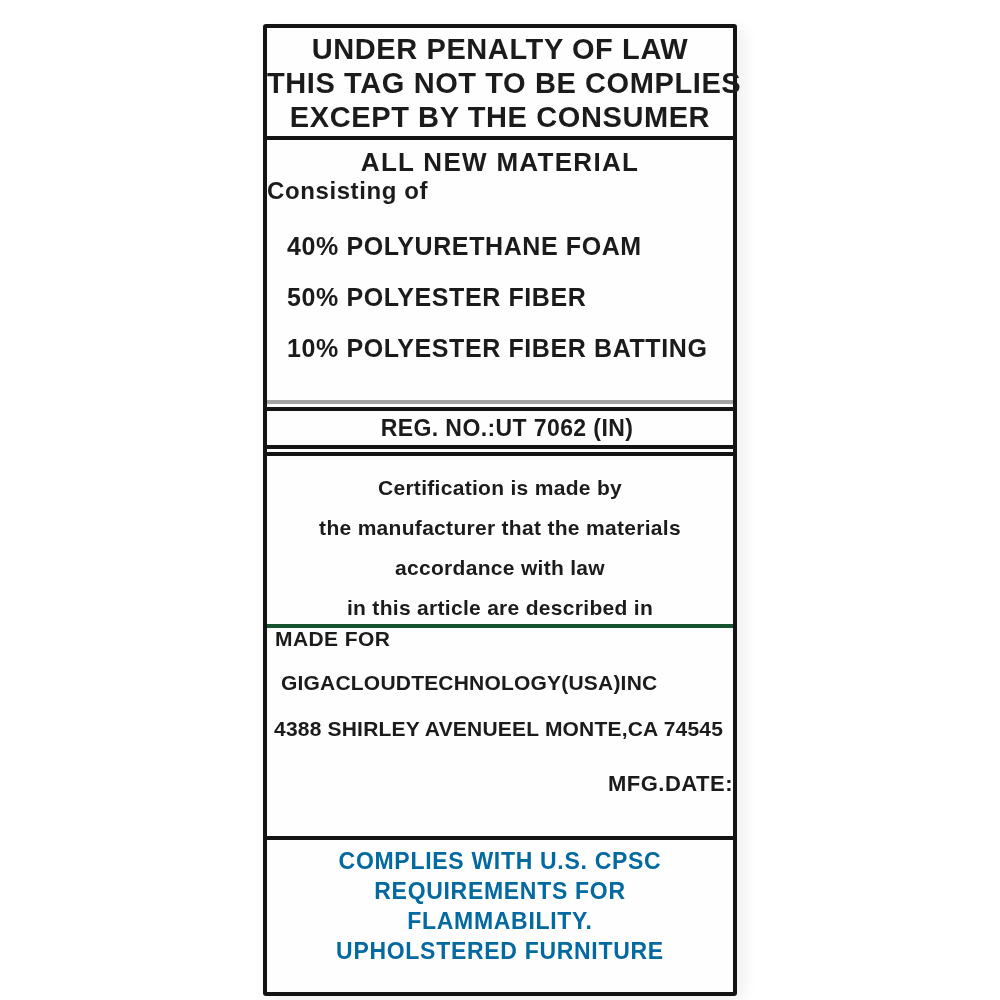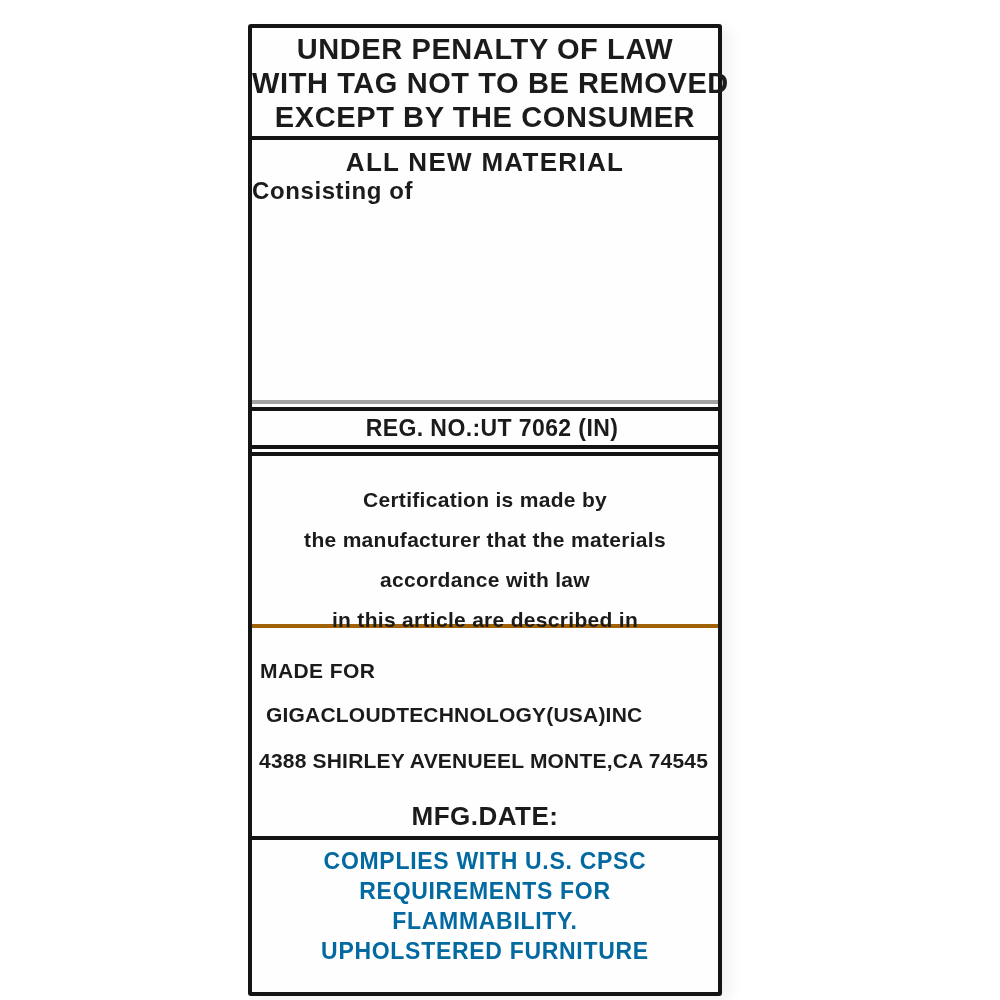--- a/index.html
+++ b/index.html
@@ -11,21 +11,21 @@
     position: relative;
     width: 1000px;
     height: 1000px;
     background: #ffffff;
     font-family: "Liberation Sans", sans-serif;
     color: #1b1b1b;
     overflow: hidden;
   }
   .law-label {
     position: absolute;
-    left: 248px;
+    left: 263px;
     top: 24px;
     width: 474px;
     height: 972px;
     box-sizing: border-box;
     background: #fefefe;
     border: 4px solid #141414;
     border-radius: 3px;
     display: flex;
     flex-direction: column;
     box-shadow: 8px 4px 14px rgba(0,0,0,0.06);
@@ -93,36 +93,35 @@
   }
   .reg-text {
     font-size: 23px;
     font-weight: 700;
     letter-spacing: 0.4px;
   }
   
   .sec-cert {
     height: 176px;
     border-top: 4px solid #141414;
-    border-bottom: 4px solid #a16207;
-    padding-top: 24px;
+    border-bottom: 4px solid #14532d;
+    padding-top: 12px;
     text-align: center;
   }
   .cert-line {
     font-size: 21px;
     font-weight: 700;
     line-height: 40px;
     letter-spacing: 0.3px;
     white-space: nowrap;
   }
   
   .sec-madefor {
     height: 212px;
     border-bottom: 4px solid #141414;
-    padding-top: 32px;
   }
   .madefor-label {
     font-size: 21px;
     font-weight: 700;
     line-height: 22px;
     padding-left: 8px;
     letter-spacing: 0.4px;
   }
   .madefor-company {
     font-size: 21px;
@@ -136,25 +135,25 @@
   .madefor-address {
     font-size: 21px;
     font-weight: 700;
     line-height: 22px;
     margin-top: 24px;
     padding-left: 7px;
     letter-spacing: 0.2px;
     white-space: nowrap;
   }
   .madefor-mfgdate {
-    font-size: 26px;
+    font-size: 22px;
     font-weight: 700;
     line-height: 24px;
     margin-top: 32px;
-    text-align: center;
+    text-align: right;
     letter-spacing: 0.5px;
   }
   
   .sec-cpsc {
     flex: 1;
     padding-top: 6px;
     text-align: center;
   }
   .cpsc-line {
     font-size: 23px;
@@ -166,27 +165,32 @@
   }
 </style>
 </head>
 <body>
 
 <div class="canvas">
   <div class="law-label">
 
     <div class="sec sec-penalty">
       <div class="penalty-line">UNDER PENALTY OF LAW</div>
-      <div class="penalty-line">WITH TAG NOT TO BE REMOVED</div>
+      <div class="penalty-line">THIS TAG NOT TO BE COMPLIES</div>
       <div class="penalty-line">EXCEPT BY THE CONSUMER</div>
     </div>
 
     <div class="sec sec-materials">
       <div class="materials-heading">ALL NEW MATERIAL</div>
       <div class="materials-sub">Consisting of</div>
+      <div class="materials-list">
+        <div class="materials-item">40% POLYURETHANE FOAM</div>
+        <div class="materials-item">50% POLYESTER FIBER</div>
+        <div class="materials-item">10% POLYESTER FIBER BATTING</div>
+      </div>
     </div>
 
     <div class="sec sec-reg">
       <div class="reg-text">REG. NO.:UT 7062 (IN)</div>
     </div>
 
     <div class="sec sec-cert">
       <div class="cert-line">Certification is made by</div>
       <div class="cert-line">the manufacturer that the materials</div>
       <div class="cert-line">accordance with law</div>

